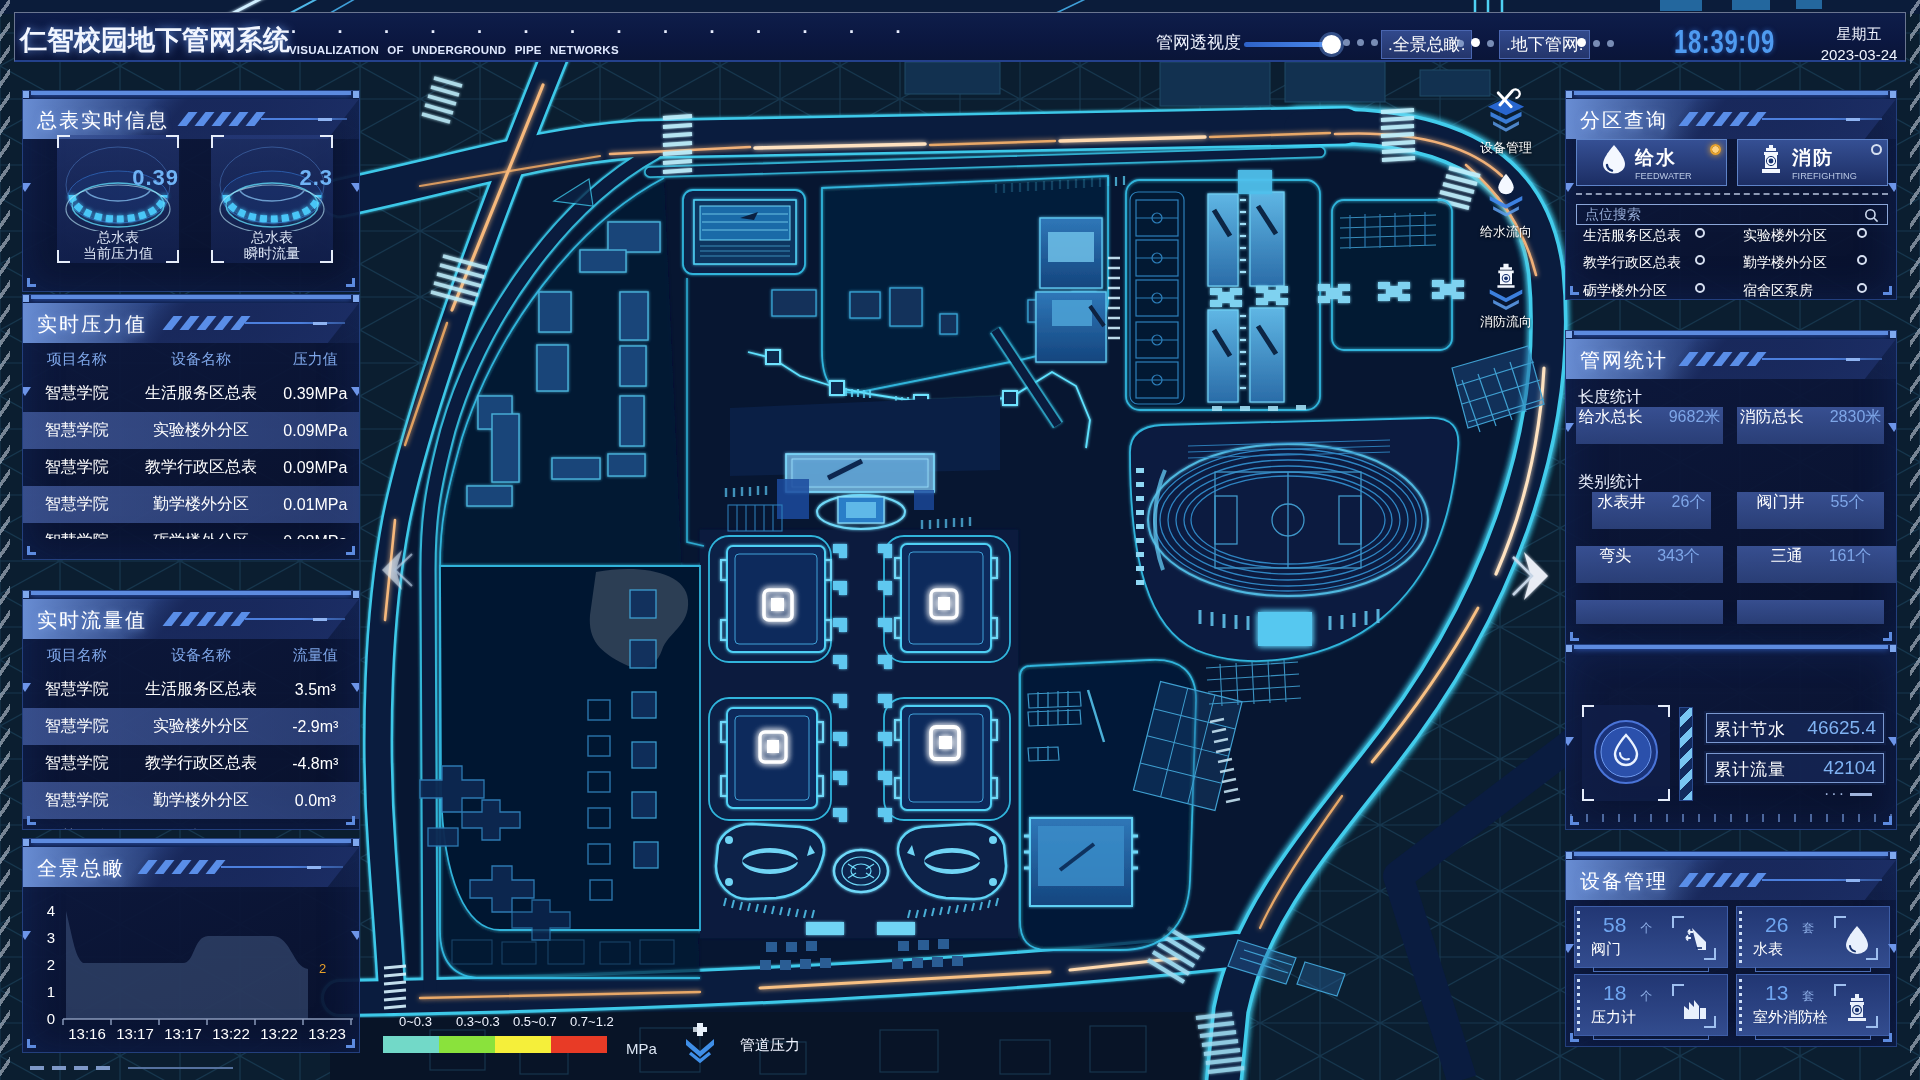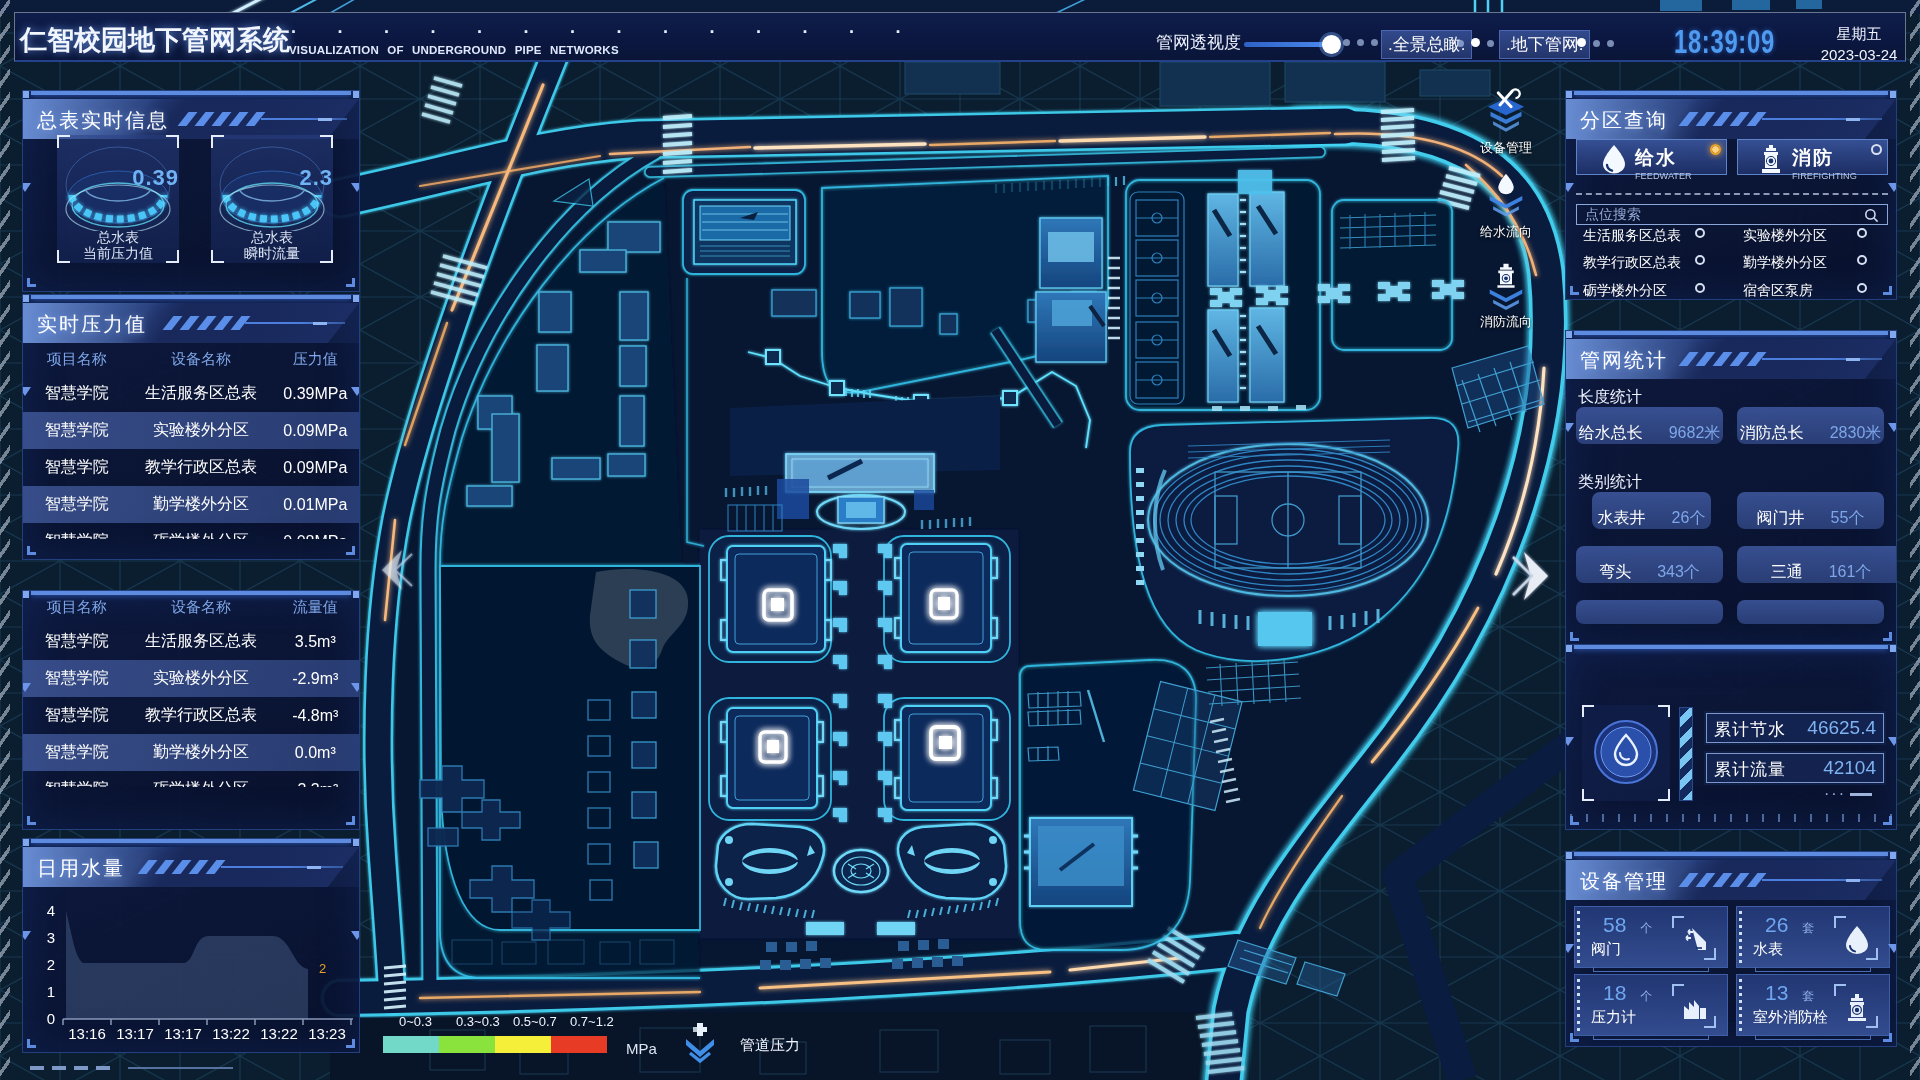--- a/index.html
+++ b/index.html
@@ -37,21 +37,21 @@
 .ph .sl{position:absolute;top:13px;font-size:0;}
 .ph .sl i{display:inline-block;width:9px;height:14px;background:#5a8ee8;margin-right:8px;transform:skewX(-38deg);}
 .ph .ln{position:absolute;top:19px;height:2px;background:linear-gradient(90deg,#4c7fdd,#4c7fdd 55%,#35599f);}
 .ph .ln:after{content:"";position:absolute;right:18%;top:0;width:14px;height:3px;background:#8fb4f2;}
 
 .tbl{width:100%;border-collapse:collapse;table-layout:fixed;}
 .tbl th{color:#7ea6e8;font-weight:normal;font-size:15px;padding:7px 0 6px;}
 .tbl td{color:#ffffff;font-size:16px;text-align:center;padding:0;height:37px;}
 .tbl tr.hl{background:linear-gradient(90deg,rgba(90,120,200,.55),rgba(70,98,175,.5));}
 
-.sbox{position:absolute;height:37px;background:linear-gradient(180deg,rgba(70,98,175,.75),rgba(52,76,140,.75));display:flex;align-items:flex-end;justify-content:center;font-size:16px;border-radius:8px;}
+.sbox{position:absolute;height:37px;background:linear-gradient(180deg,rgba(70,98,175,.75),rgba(52,76,140,.75));display:flex;align-items:flex-start;justify-content:center;font-size:16px;}
 .sbox b{color:#fff;font-weight:normal;}
 .sbox span{color:#7ea6e8;margin-left:26px;}
 .sub-t{position:absolute;color:#eef3ff;font-size:16px;}
 .panel .arl,.panel .arr{position:absolute;top:92px;width:0;height:0;border:6px solid transparent;border-top:9px solid #6d95e8;}
 .panel .arl{left:-4px;}
 .panel .arr{right:-4px;}
 
 .gcard{position:absolute;top:44px;width:122px;height:128px;background:linear-gradient(180deg,rgba(42,64,132,.55),rgba(22,38,90,.6));}
 .gcard svg{display:block;margin:10px auto 0;}
 .gnum{position:absolute;left:0;top:30px;width:100%;text-align:right;font-size:22px;font-weight:bold;color:#6fb3f5;letter-spacing:1px;}
@@ -61,21 +61,21 @@
 .gcard .gb{right:0;top:0;border-right-width:2px;border-top-width:2px;}
 .gcard .gc{left:0;bottom:0;border-left-width:2px;border-bottom-width:2px;}
 .gcard .gd{right:0;bottom:0;border-right-width:2px;border-bottom-width:2px;}
 
 .legend{position:absolute;left:383px;top:1014px;width:420px;height:48px;font-size:13px;color:#f0f4ff;}
 .legend .seg{position:absolute;top:22px;height:17px;width:56px;}
 .legend .cap{position:absolute;top:0;}
 
 .mbtn{position:absolute;width:56px;text-align:center;color:#fff;font-size:13px;white-space:nowrap;text-shadow:0 1px 3px #000;}
 
-.zbtn{position:absolute;top:48px;width:151px;height:36px;background:linear-gradient(180deg,rgba(58,86,158,.9),rgba(30,48,104,.9));border:1px solid #5e83c8;display:flex;}
+.zbtn{position:absolute;top:48px;width:151px;height:47px;background:linear-gradient(180deg,rgba(58,86,158,.9),rgba(30,48,104,.9));border:1px solid #5e83c8;display:flex;}
 .zbtn .zt{margin-top:5px;}
 .zbtn .zt b{display:block;font-size:19px;color:#fff;letter-spacing:2px;}
 .zbtn .zt span{display:block;font-size:10px;color:#b9c8e4;transform:scale(.92);transform-origin:0 0;}
 .radio{position:absolute;right:5px;top:4px;width:11px;height:11px;border:2px solid #d6dff0;border-radius:50%;}
 .radio.on{border-color:#e8a22c;background:radial-gradient(circle,#ffd27f 0 3px,#7a5210 4px);box-shadow:0 0 6px #e8a22c;}
 .srch{position:absolute;left:10px;top:113px;width:312px;height:21px;border:1px solid #8ba6d8;color:#93a9d4;font-size:14px;line-height:19px;padding-left:8px;}
 .zrow{position:absolute;left:0;width:100%;height:24px;}
 .zrow span{position:absolute;top:2px;font-size:14px;color:#fff;}
 .zrow i{position:absolute;top:3px;width:10px;height:10px;border:2px solid #d6dff0;border-radius:50%;}
 
@@ -860,20 +860,26 @@
   <i class="cl"></i>
       <i class="cr"></i>
       <i class="bl"></i>
       <i class="br"></i>
       <i class="arl"></i>
       <i class="arr"></i>
 </div>
 
 <div class="panel" style="left:22px;top:590px;width:338px;height:240px;">
 
+  <div class="ph">
+        <div class="tab"></div>
+        <div class="t">实时流量值</div>
+    <div class="sl" style="left:145px;"><i></i><i></i><i></i><i></i><i></i></div>
+    <div class="ln" style="left:222px;width:100px;"></div>
+  </div>
 
   <div style="height:196px;overflow:hidden;">
         <table class="tbl">
           <colgroup>
             <col style="width:32%">
             <col style="width:42%">
             <col style="width:26%">
           </colgroup>
     <tbody>
             <tr>
@@ -914,21 +920,21 @@
       <i class="bl"></i>
       <i class="br"></i>
       <i class="arl"></i>
       <i class="arr"></i>
 </div>
 
 <div class="panel" style="left:22px;top:838px;width:338px;height:215px;">
 
   <div class="ph">
         <div class="tab"></div>
-        <div class="t">日用水量</div>
+        <div class="t">全景总瞰</div>
     <div class="sl" style="left:120px;"><i></i><i></i><i></i><i></i><i></i></div>
     <div class="ln" style="left:198px;width:122px;"></div>
   </div>
 
   <svg width="336" height="160" viewBox="0 0 336 160" style="display:block;margin-top:2px;">
     <g fill="#ffffff" font-size="15" font-family="Liberation Sans">
       <text x="28" y="27" text-anchor="middle">4</text>
       <text x="28" y="54" text-anchor="middle">3</text>
       <text x="28" y="81" text-anchor="middle">2</text>
       <text x="28" y="108" text-anchor="middle">1</text>

